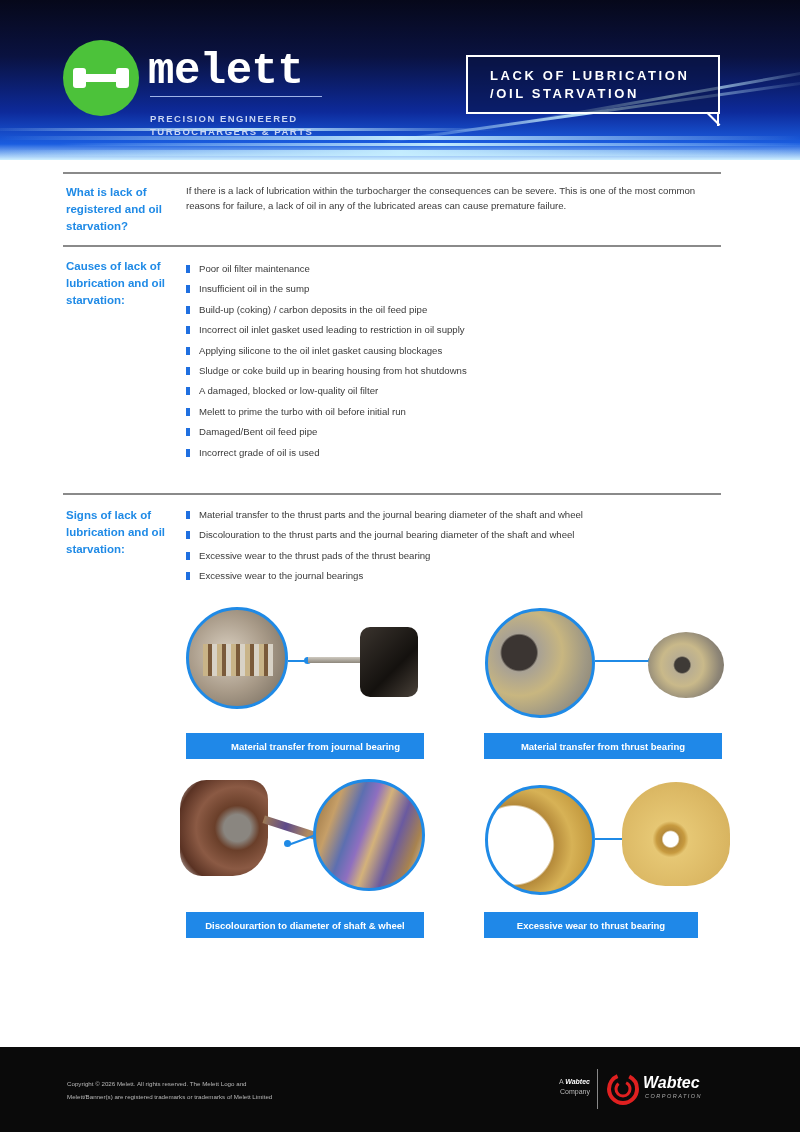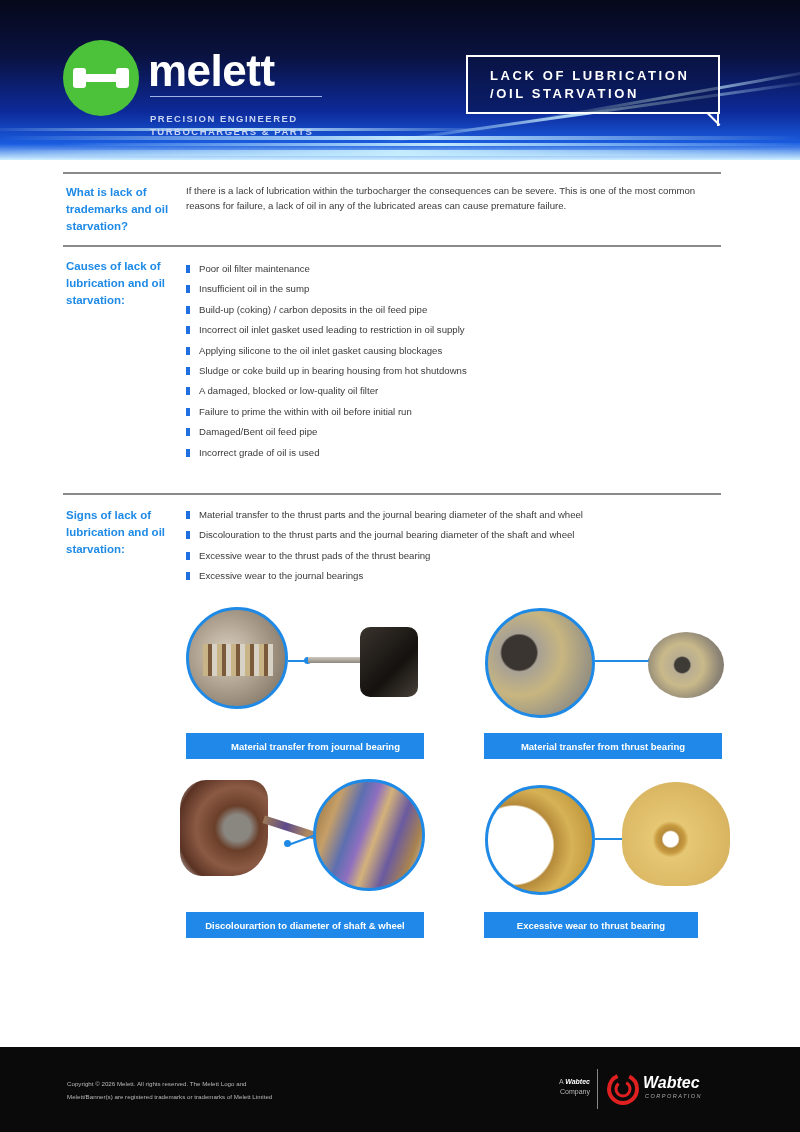--- a/index.html
+++ b/index.html
@@ -11,21 +11,21 @@
     position: absolute; left: 0; top: 0; width: 800px; height: 160px;
     background: linear-gradient(180deg, #06081a 0%, #0a1240 35%, #0d2a9a 70%, #1a5de0 90%, #d0f0ff 100%);
     overflow: hidden;
   }
   .header .streak { position: absolute; height: 3px; border-radius: 2px; background: linear-gradient(90deg, rgba(120,200,255,0), rgba(200,240,255,0.95), rgba(120,200,255,0)); }
   .logo-circle {
     position: absolute; left: 63px; top: 40px; width: 76px; height: 76px; border-radius: 50%;
     background: #4cc23a;
   }
   .logo-circle svg { position: absolute; left: 8px; top: 22px; }
-  .logo-word { position: absolute; left: 148px; top: 46px; font-size: 44px; font-weight: 700; color: #fff; letter-spacing: -0.5px; font-family: Liberation Sans, sans-serif; }
+  .logo-word { position: absolute; left: 148px; top: 46px; font-size: 44px; font-weight: 700; color: #fff; letter-spacing: -0.5px; font-family: Liberation Mono, monospace; }
   .logo-rule { position: absolute; left: 150px; top: 96px; width: 172px; height: 1px; background: #9fb3e6; }
   .logo-tag { position: absolute; left: 150px; top: 102px; font-size: 9.5px; color: #c8d4f2; letter-spacing: 1.5px; font-weight: 700; line-height: 13px; margin-top: 10px; }
 
   .title-box {
     position: absolute; left: 466px; top: 55px; width: 254px; height: 59px;
     border: 2px solid #ffffff; background: rgba(10,20,70,0.55);
     padding: 10px 0 0 22px;
   }
   .title-box .t { color: #ffffff; font-size: 13px; font-weight: 700; letter-spacing: 2.6px; line-height: 18px; }
   .title-tail { position: absolute; left: 705px; top: 112px; width: 14px; height: 14px; border-right: 2px solid #fff; }
@@ -82,21 +82,21 @@
   </div>
 
   <div class="title-box">
     <div class="t">LACK OF LUBRICATION</div>
     <div class="t">/OIL STARVATION</div>
   </div>
   <div class="title-tail"></div>
 </div>
 
 <div class="rule" style="top:172px;"></div>
-<div class="section-label" style="top:184px;">What is lack of trademarks and oil starvation?</div>
+<div class="section-label" style="top:184px;">What is lack of registered and oil starvation?</div>
 <div class="intro-text">If there is a lack of lubrication within the turbocharger the consequences can be severe. This is one of the most common reasons for failure, a lack of oil in any of the lubricated areas can cause premature failure.</div>
 <div class="rule" style="top:245px;"></div>
 
 <div class="section-label" style="top:258px;">Causes of lack of lubrication and oil starvation:</div>
 <ul class="bullets" style="top:263px;">
   <li>
       <span class="b"></span>
       <span>Poor oil filter maintenance</span>
     </li>
   <li>
@@ -118,21 +118,21 @@
   <li>
       <span class="b"></span>
       <span>Sludge or coke build up in bearing housing from hot shutdowns</span>
     </li>
   <li>
       <span class="b"></span>
       <span>A damaged, blocked or low-quality oil filter</span>
     </li>
   <li>
       <span class="b"></span>
-      <span>Failure to prime the within with oil before initial run</span>
+      <span>Melett to prime the turbo with oil before initial run</span>
     </li>
   <li>
       <span class="b"></span>
       <span>Damaged/Bent oil feed pipe</span>
     </li>
   <li>
       <span class="b"></span>
       <span>Incorrect grade of oil is used</span>
     </li>
 </ul>

